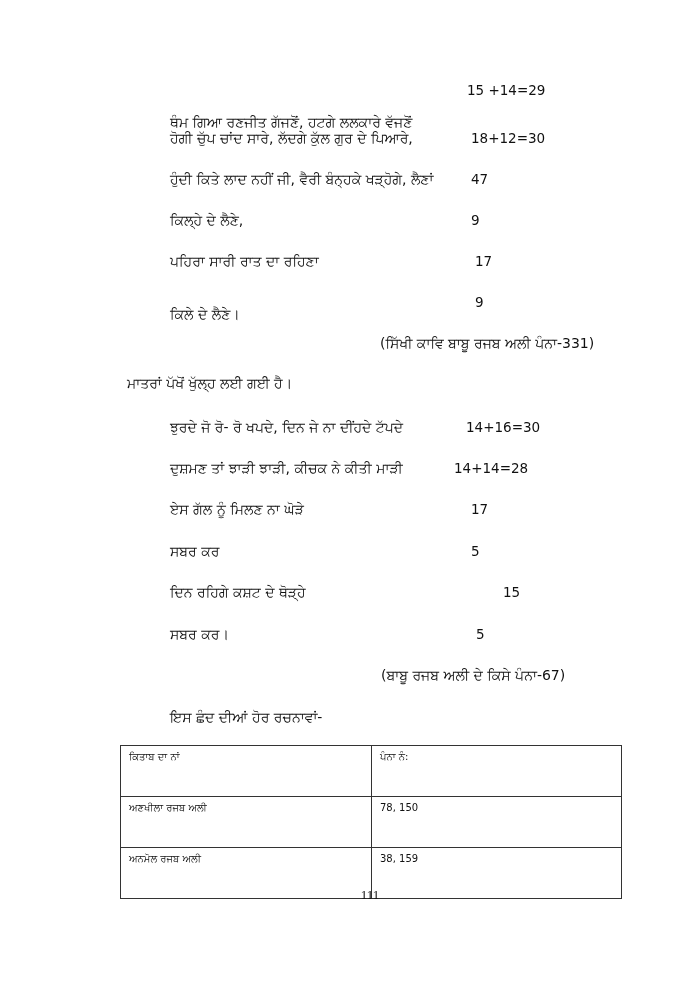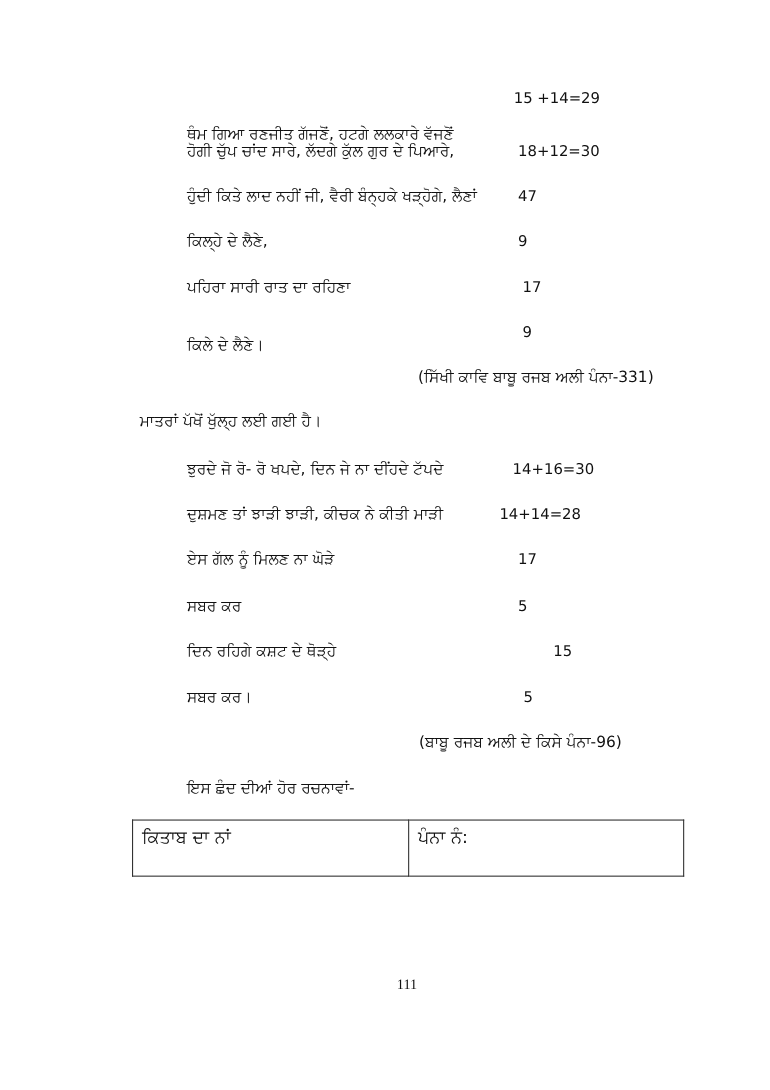--- a/index.html
+++ b/index.html
@@ -2,21 +2,21 @@
 <html><head>
 <meta charset="utf-8">
 <style>
   html, body { margin: 0; padding: 0; background: #ffffff; }
   body { width: 700px; height: 991px; position: relative; overflow: hidden;
          font-family: "DejaVu Sans", "Liberation Sans", sans-serif; color: #111; }
   .line { position: absolute; font-size: 14px; line-height: 18px; white-space: nowrap; }
   .num { position: absolute; font-size: 13.5px; line-height: 18px; white-space: nowrap; }
   .heading { font-weight: normal; }
   table.works { position: absolute; left: 120px; top: 745px; width: 502px;
-                border-collapse: collapse; font-size: 16px; }
+                border-collapse: collapse; font-size: 10px; }
   table.works td { border: 1.5px solid #333; vertical-align: top; height: 40px;
                    padding: 5px 8px; }
   table.works td.c1 { width: 234px; }
   .pageno { position: absolute; left: 0; width: 740px; top: 887px; text-align: center;
             font-family: "Liberation Serif", serif; font-size: 13px; }
 </style>
 </head>
 <body>
 
 <div class="line" style="left:170px;top:89px;margin-top:24px;">ਥੰਮ ਗਿਆ ਰਣਜੀਤ ਗੱਜਣੋਂ, ਹਟਗੇ ਲਲਕਾਰੇ ਵੱਜਣੋਂ</div>
@@ -52,26 +52,34 @@
 
 <div class="line" style="left:170px;top:542px;">ਸਬਰ ਕਰ</div>
 <div class="num" style="left:471px;top:542px;">5</div>
 
 <div class="line" style="left:170px;top:583px;">ਦਿਨ ਰਹਿਗੇ ਕਸ਼ਟ ਦੇ ਥੋੜ੍ਹੇ</div>
 <div class="num" style="left:467px;top:583px;margin-left:36px;">15</div>
 
 <div class="line" style="left:170px;top:625px;">ਸਬਰ ਕਰ।</div>
 <div class="num" style="left:476px;top:625px;">5</div>
 
-<div class="line" style="left:381px;top:666px;">(ਬਾਬੂ ਰਜਬ ਅਲੀ ਦੇ ਕਿਸੇ ਪੰਨਾ-96)</div>
+<div class="line" style="left:381px;top:666px;">(ਬਾਬੂ ਰਜਬ ਅਲੀ ਦੇ ਕਿਸੇ ਪੰਨਾ-67)</div>
 
 <div class="line" style="left:170px;top:708px;">ਇਸ ਛੰਦ ਦੀਆਂ ਹੋਰ ਰਚਨਾਵਾਂ-</div>
 
 <table class="works">
   <tbody>
       <tr>
     <td class="c1">ਕਿਤਾਬ ਦਾ ਨਾਂ</td>
     <td>ਪੰਨਾ ਨੰ:</td>
   </tr>
+  <tr>
+    <td class="c1">ਅਣਖੀਲਾ ਰਜਬ ਅਲੀ</td>
+    <td>78, 150</td>
+  </tr>
+  <tr>
+    <td class="c1">ਅਨਮੋਲ ਰਜਬ ਅਲੀ</td>
+    <td>38, 159</td>
+  </tr>
 </tbody>
   </table>
 
 <div class="pageno">111</div>
 
 </body></html>

